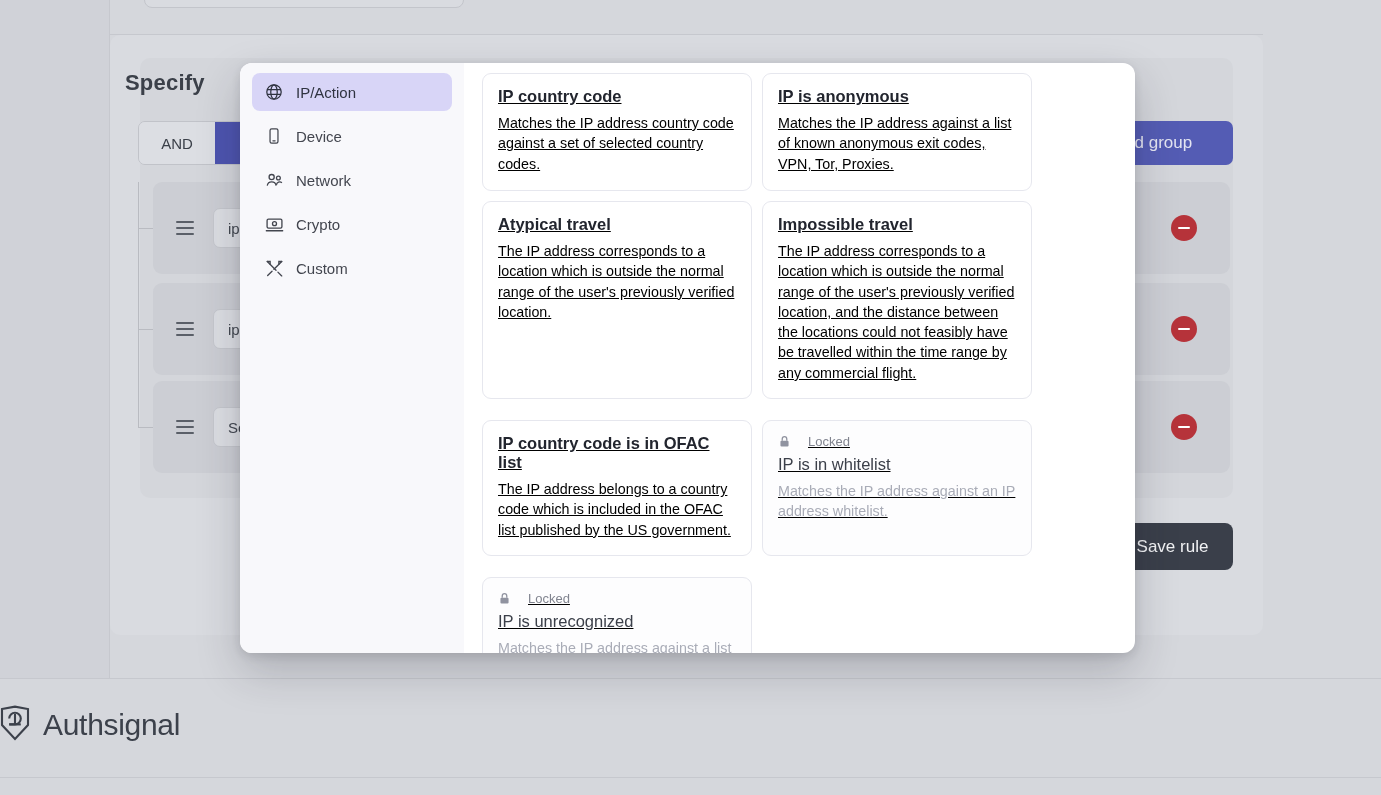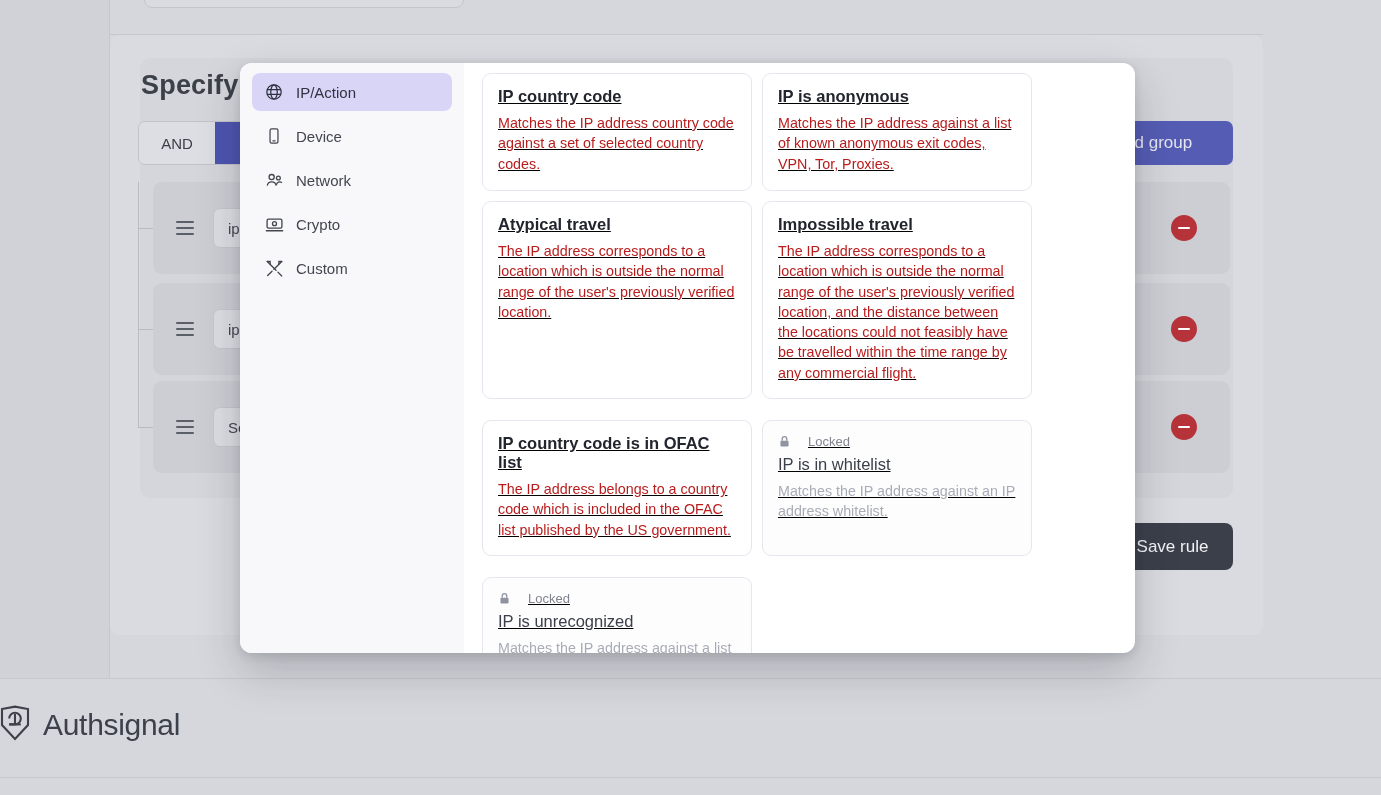--- a/index.html
+++ b/index.html
@@ -28,22 +28,22 @@
   .hdiv-1 { position: absolute; left: 110px; top: 34px; width: 1153px; height: 1px; background: #c6c8ce; }
   .panel-card {
     position: absolute; left: 110px; top: 35px; width: 1153px; height: 600px;
     background: #d9dbe0; border-radius: 10px;
   }
   .panel-inner {
     position: absolute; left: 140px; top: 58px; width: 1093px; height: 440px;
     background: #d4d6db; border-radius: 10px;
   }
   .specify-title {
-    position: absolute; left: 141px; top: 70px;
-    font-size: 27px; font-weight: bold; color: #3b4049; letter-spacing: .2px;
+    position: absolute; left: 125px; top: 70px;
+    font-size: 22px; font-weight: bold; color: #3b4049; letter-spacing: .2px;
   }
   
   .seg-wrap {
     position: absolute; left: 138px; top: 121px; height: 44px; width: 180px;
     border-radius: 7px; overflow: hidden; display: flex;
     border: 1px solid #c1c3c9; background: #dadce1;
   }
   .seg-and {
     width: 76px; display: flex; align-items: center; justify-content: center;
     font-size: 15px; color: #3b4049; background: #dcdee3; text-align: center;
@@ -134,21 +134,21 @@
   .card {
     width: 270px; border: 1px solid #e6e7ee; border-radius: 9px;
     padding: 13px 15px 15px 15px; background: #fff; text-decoration: underline;
   }
   .card.locked { background: #fdfdfe; }
   .card.h1 { min-height: 118px; }
   .card.h2 { min-height: 173px; }
   .card.h3 { min-height: 105px; margin-top: 11px; }
   .card-title { font-size: 16.5px; font-weight: bold; color: #22252e; margin-bottom: 7px; }
   .card.locked .card-title { font-weight: normal; color: #3c404a; font-size: 16.5px; }
-  .card-desc { font-size: 14.3px; line-height: 1.42; color: #b91c1c; }
+  .card-desc { font-size: 14.3px; line-height: 1.42; color: #000000; }
   .card.locked .card-desc { color: #a9acb7; }
   .lock-badge { display: flex; align-items: center; gap: 17px; margin-bottom: 6px; }
   .lock-badge span { font-size: 13px; color: #81848f; }
   .spacer-card { width: 313px; }
 </style>
 </head>
 <body>
 
 <div id="root">
 

